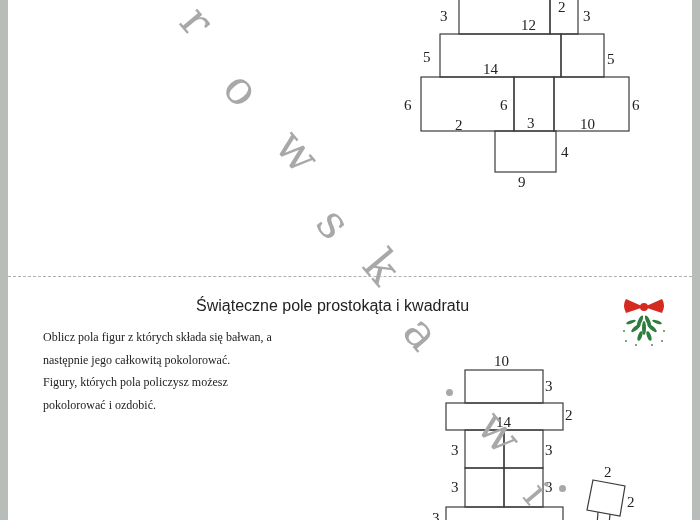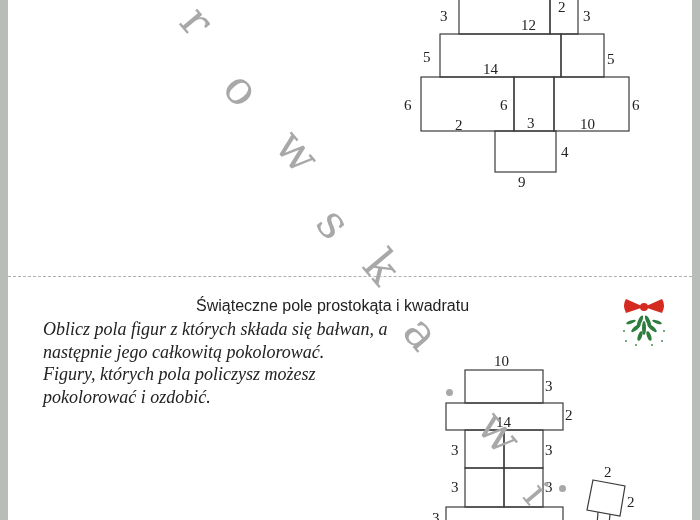--- a/index.html
+++ b/index.html
@@ -3,21 +3,21 @@
 <meta charset="utf-8">
 <style>
   html,body{margin:0;padding:0;}
   body{width:700px;height:520px;position:relative;overflow:hidden;background:#fff;font-family:"DejaVu Serif","Liberation Serif",serif;color:#222;}
   .side-left{position:absolute;left:0;top:0;width:8px;height:520px;background:#b9bdba;}
   .side-right{position:absolute;left:692px;top:0;width:8px;height:520px;background:#b9bdba;}
   .cut-line{position:absolute;left:8px;top:276px;width:684px;height:0;border-top:1px dashed #b0b0b0;}
   .fig{position:absolute;left:0;top:0;width:700px;height:520px;}
   .lbl{position:absolute;font-size:15px;line-height:15px;color:#222;font-family:"Liberation Serif","DejaVu Serif",serif;}
   .title{position:absolute;left:196px;top:297px;font-size:16px;font-family:Liberation Sans, sans-serif;color:#222;white-space:nowrap;}
-  .instructions{position:absolute;left:43px;top:318px;width:380px;font-size:18px;line-height:22.5px;font-family:"Liberation Serif","DejaVu Serif",serif;color:#222;font-style:italic;}
+  .instructions{position:absolute;left:43px;top:326px;width:380px;font-size:12px;line-height:22.5px;font-family:"Liberation Serif","DejaVu Serif",serif;color:#222;}
   .instructions div{white-space:nowrap;}
   .wm{position:absolute;font-size:46px;color:#a8a8a8;font-family:"DejaVu Serif",serif;transform-origin:center;}
   .wm-dot{position:absolute;width:7px;height:7px;border-radius:50%;background:#a8a8a8;}
 </style>
 </head>
 <body>
 
 <div class="side-left"></div>
 <div class="side-right"></div>
 

